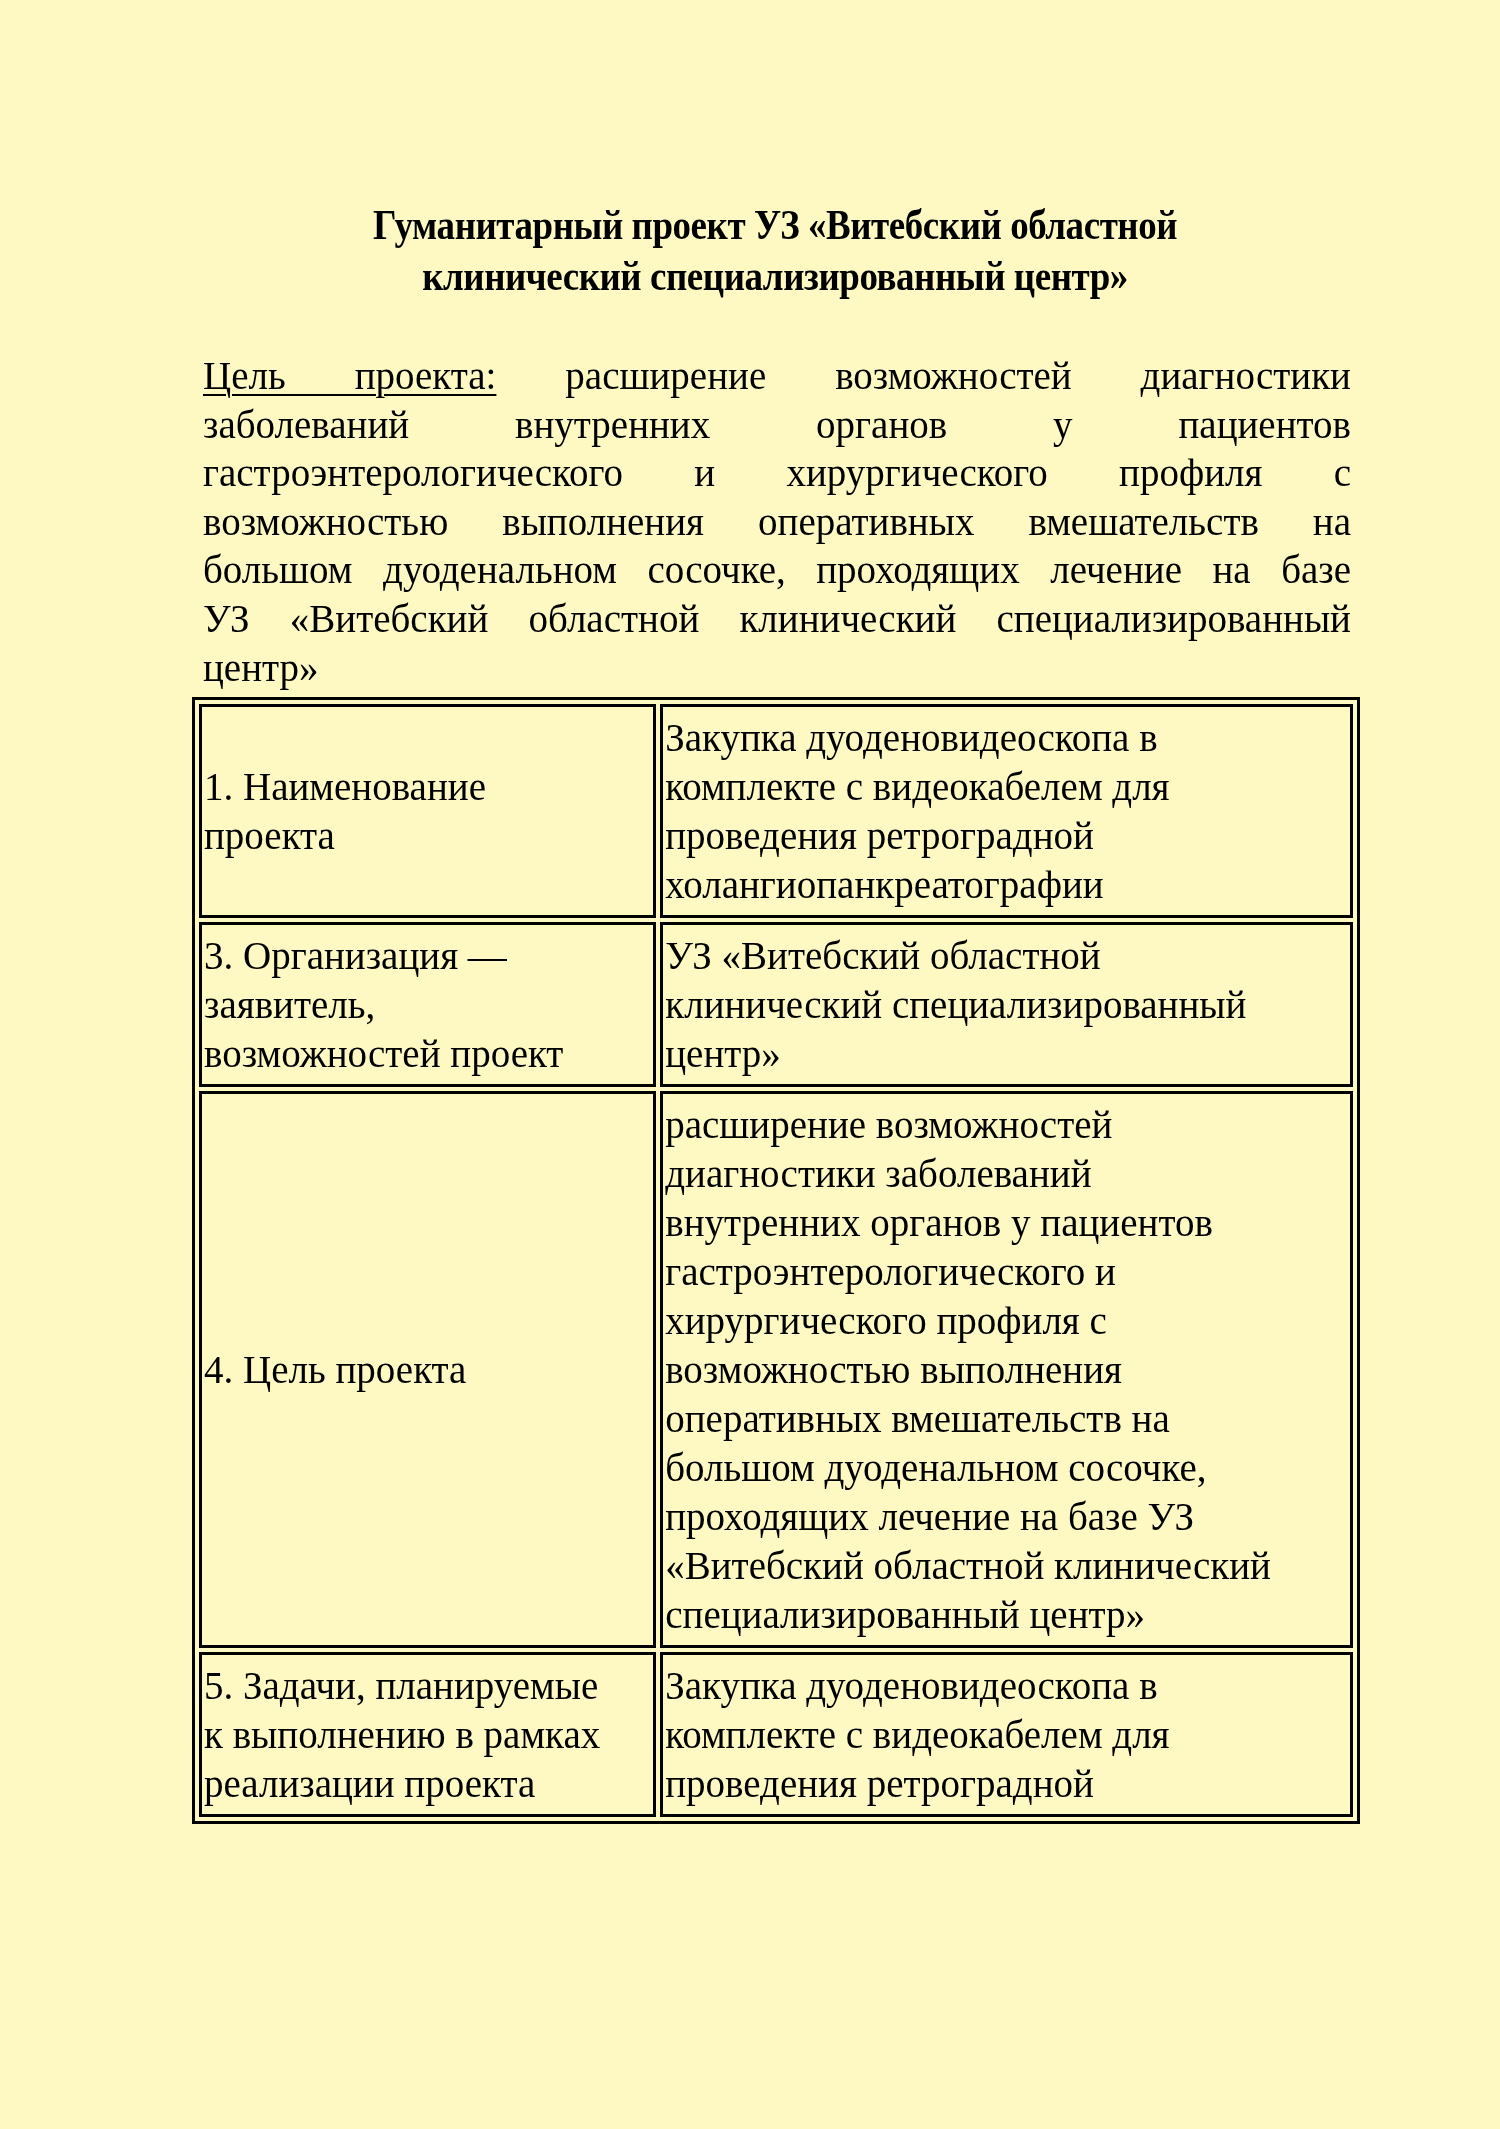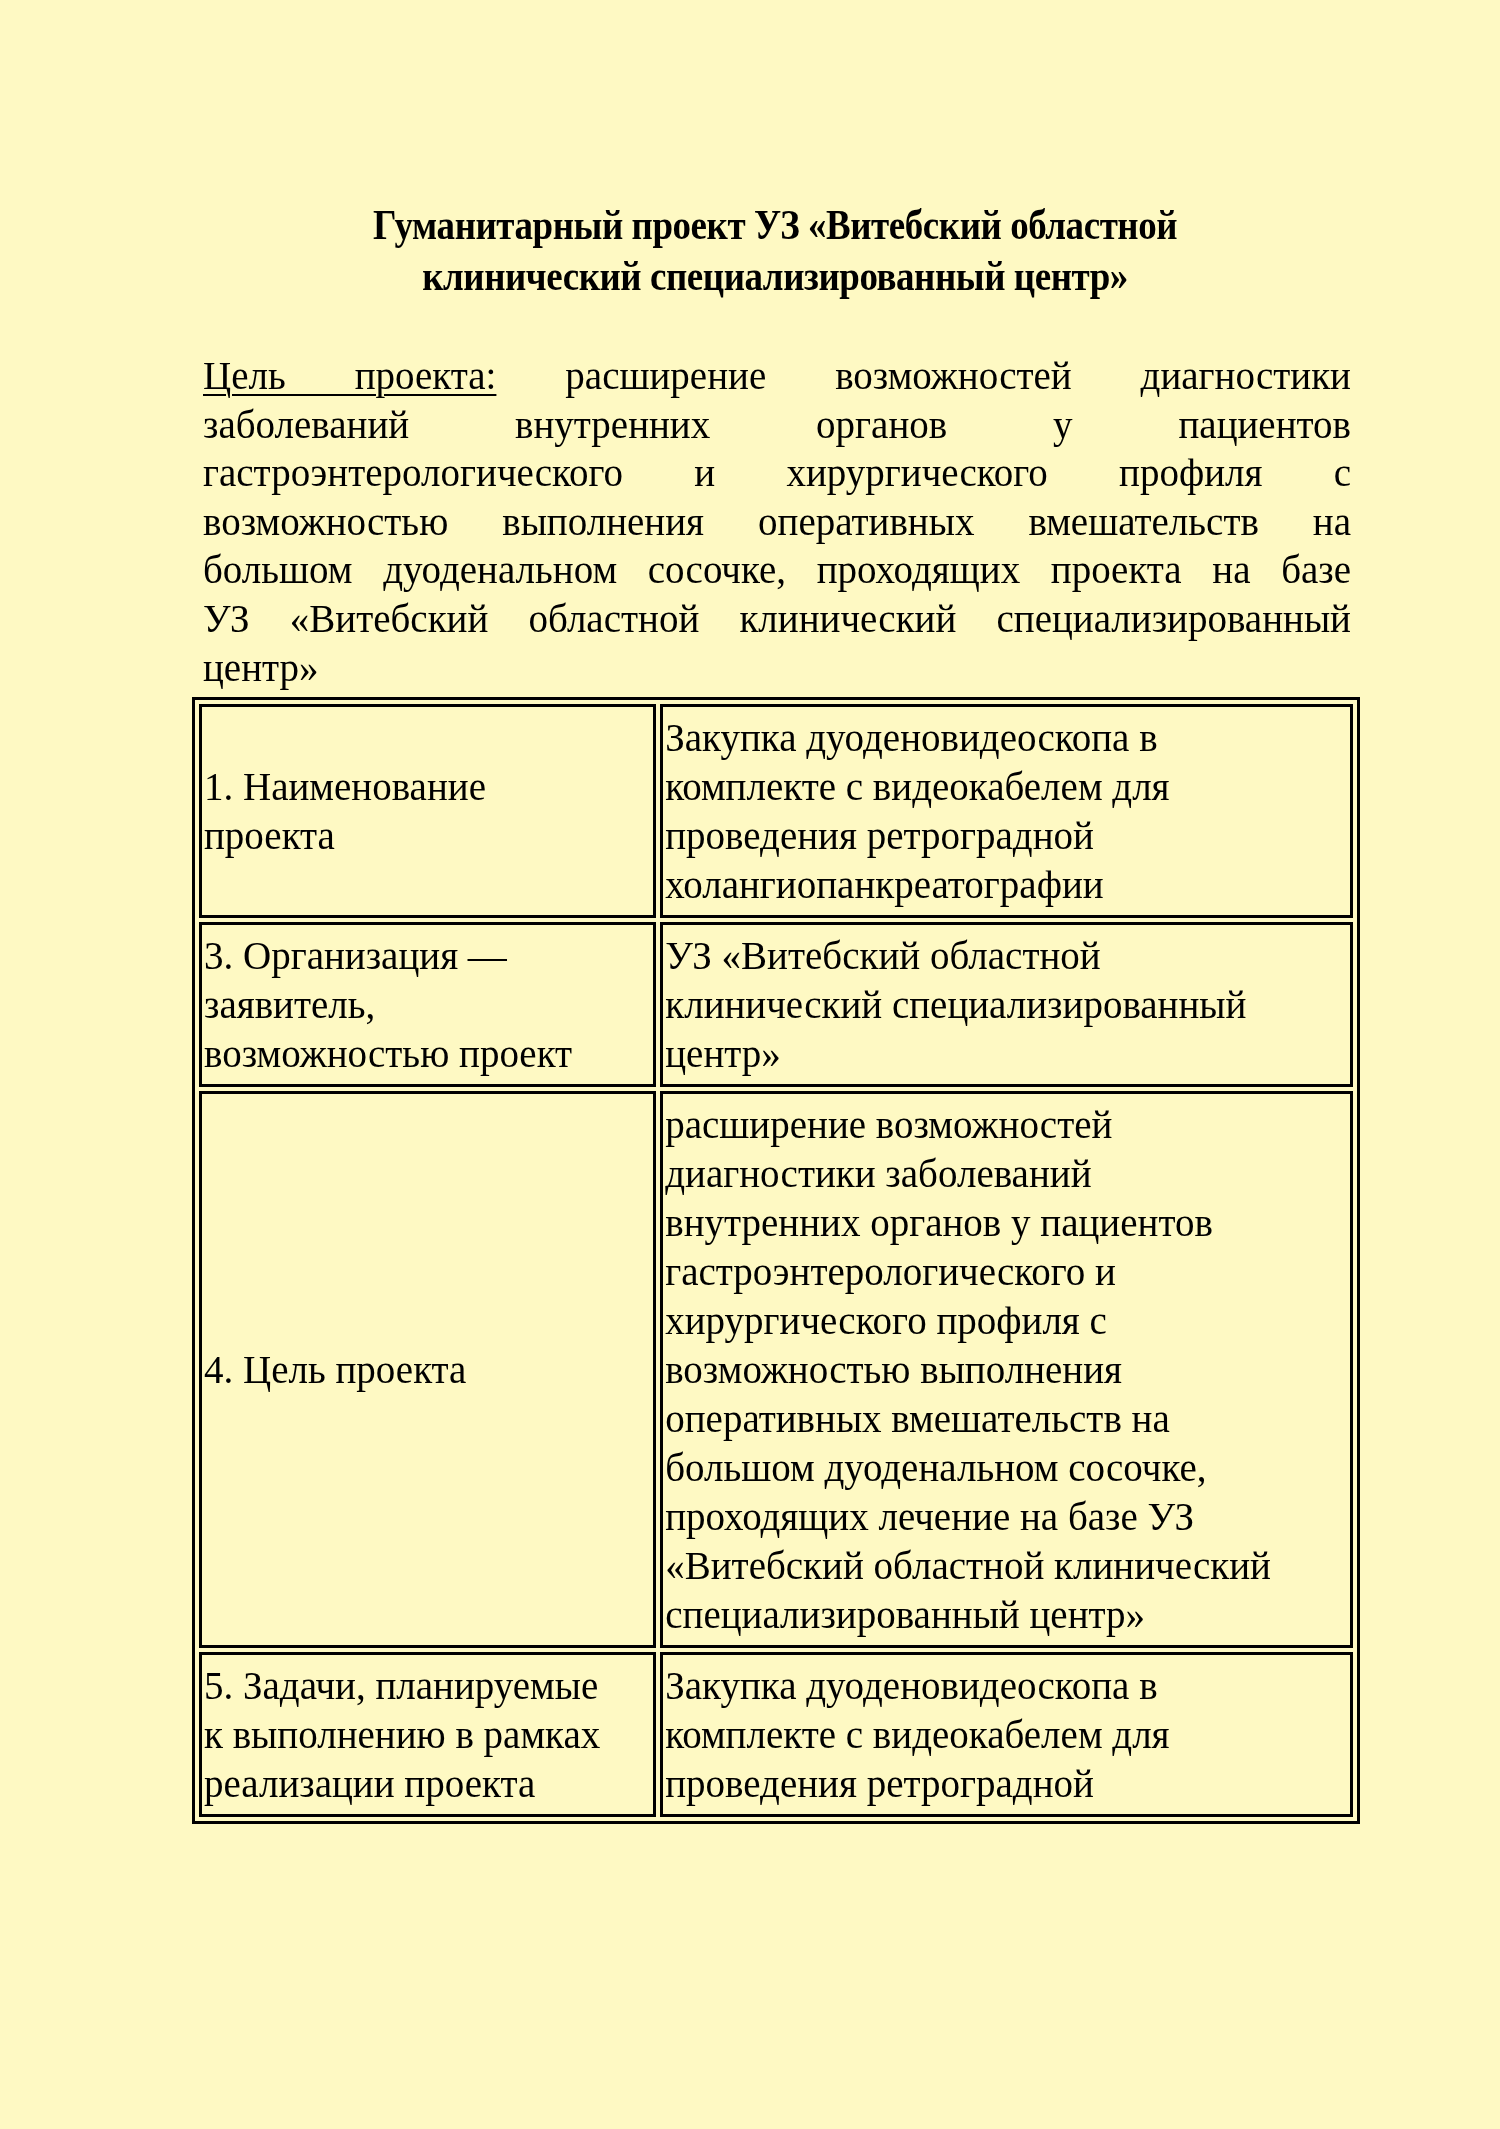--- a/index.html
+++ b/index.html
@@ -93,21 +93,21 @@
   <h1 class="title">
     <span>Гуманитарный проект УЗ «Витебский областной</span>
     <span>клинический специализированный центр»</span>
   </h1>
 
   <p class="intro">
     <span class="intro-line"><span class="label">Цель проекта:</span> <span>расширение возможностей диагностики</span></span>
     <span class="intro-line">заболеваний внутренних органов у пациентов</span>
     <span class="intro-line">гастроэнтерологического и хирургического профиля с</span>
     <span class="intro-line">возможностью выполнения оперативных вмешательств на</span>
-    <span class="intro-line">большом дуоденальном сосочке, проходящих проекта на базе</span>
+    <span class="intro-line">большом дуоденальном сосочке, проходящих лечение на базе</span>
     <span class="intro-line">УЗ «Витебский областной клинический специализированный</span>
     <span class="intro-line last">центр»</span>
   </p>
 
   <table class="info">
     <tbody>
       <tr style="height:199px;">
         <td class="c1">
           <span class="cell-line">1. Наименование</span>
           <span class="cell-line">проекта</span>
@@ -116,21 +116,21 @@
           <span class="cell-line">Закупка дуоденовидеоскопа в</span>
           <span class="cell-line">комплекте с видеокабелем для</span>
           <span class="cell-line">проведения ретроградной</span>
           <span class="cell-line">холангиопанкреатографии</span>
         </td>
       </tr>
       <tr style="height:152px;">
         <td class="c1">
           <span class="cell-line">3. Организация —</span>
           <span class="cell-line">заявитель,</span>
-          <span class="cell-line">возможностью проект</span>
+          <span class="cell-line">возможностей проект</span>
         </td>
         <td class="c2">
           <span class="cell-line">УЗ «Витебский областной</span>
           <span class="cell-line">клинический специализированный</span>
           <span class="cell-line">центр»</span>
         </td>
       </tr>
       <tr style="height:547px;">
         <td class="c1">
           <span class="cell-line">4. Цель проекта</span>

